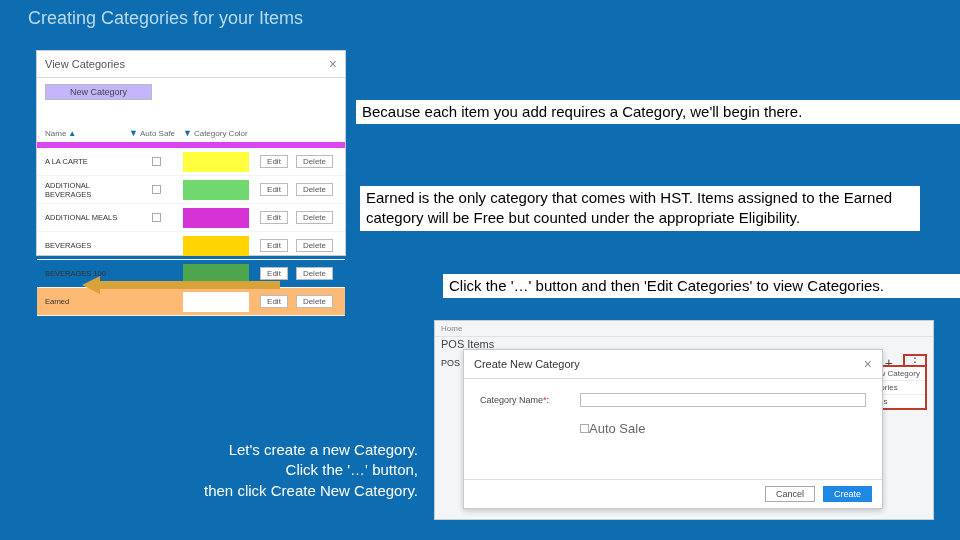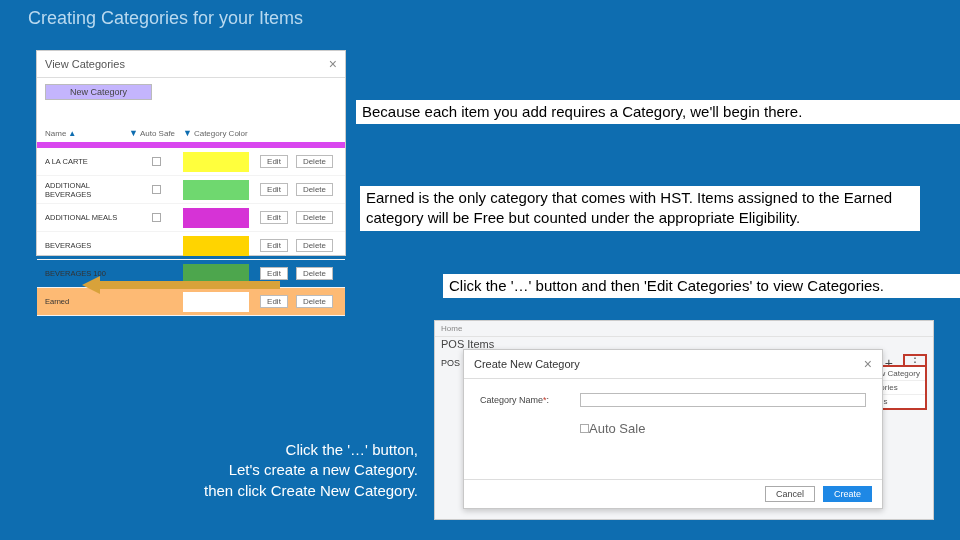--- a/index.html
+++ b/index.html
@@ -258,22 +258,22 @@
 
 <div class="arrow">
   <div class="arrow-head"></div>
     <div class="arrow-shaft"></div>
 </div>
 
 <div class="anno b1">Because each item you add requires a Category, we'll begin there.</div>
 <div class="anno b2">Earned is the only category that comes with HST. Items assigned to the Earned category will be Free but counted under the appropriate Eligibility.</div>
 <div class="anno b3">Click the '…' button and then 'Edit Categories' to view Categories.</div>
 <div class="anno b4">
+    <div>Let's  create a new Category.</div>
     <div>Click the '…' button,</div>
-    <div>Let's  create a new Category.</div>
     <div>then click  Create New Category.</div>
   </div>
 
 <div class="pos-wrap">
   <div class="pos-crumb">Home</div>
   <div class="pos-title">POS Items</div>
   <div class="pos-toolbar">
     <span>POS Items</span>
     <span class="pos-actions">
       <span class="pos-plus">+</span>

